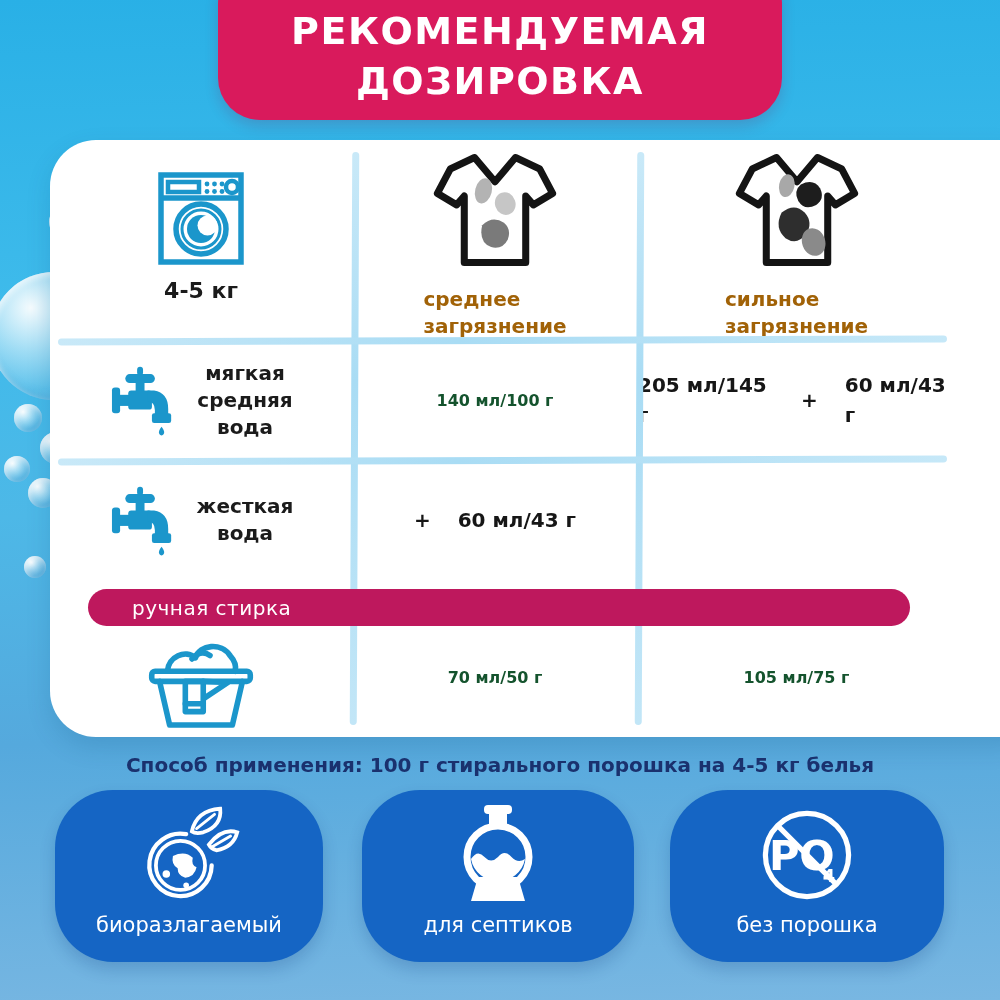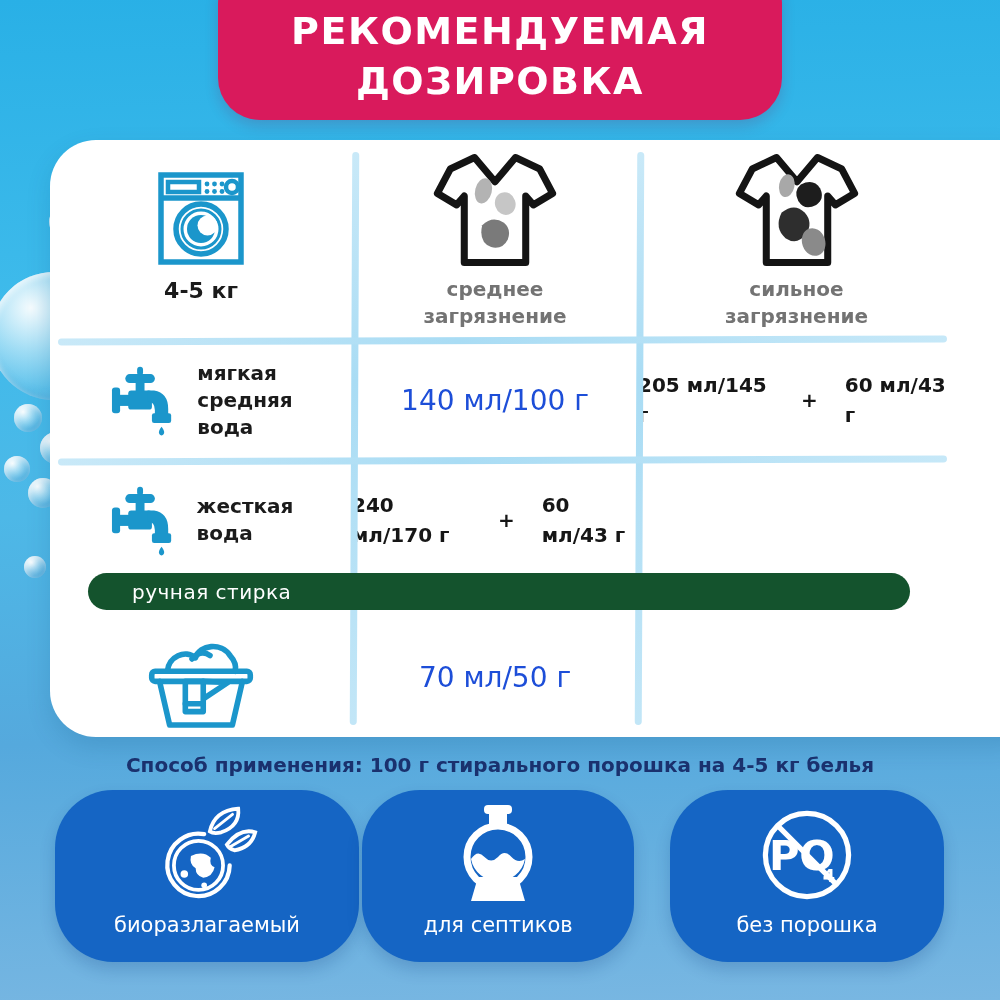--- a/index.html
+++ b/index.html
@@ -16,32 +16,32 @@
     padding-top:30px;box-sizing:border-box;box-shadow:0 6px 14px rgba(120,10,60,.18);}
   .banner span{color:#fff;font-size:38px;font-weight:bold;letter-spacing:1.5px;line-height:1.32;}
   
   .card{position:absolute;left:50px;top:140px;width:997px;height:597px;background:#fff;border-radius:46px;
     box-shadow:0 10px 24px rgba(10,70,110,.15);}
   .grid{position:absolute;left:0;top:0;width:905px;height:597px;display:grid;
     grid-template-columns:302px 286px 317px;grid-template-rows:200px 120px 120px 38px 119px;}
   .cell{display:flex;flex-direction:column;align-items:center;justify-content:center;}
   .hdr{justify-content:flex-start;}
   .hdr-label{font-size:22px;font-weight:600;color:#1b1b1b;margin-top:10px;}
-  .hdr-label2{font-size:20px;font-weight:600;color:#737373;line-height:1.35;text-align:center;margin-top:2px;}
+  .hdr-label2{font-size:20px;font-weight:600;color:#a16207;line-height:1.35;margin-top:12px;}
   .water-cell{flex-direction:row;gap:14px;}
-  .water-label{font-size:20px;font-weight:600;color:#1b1b1b;line-height:1.35;text-align:left;}
-  .dose{font-size:28px;font-weight:400;color:#1d4ed8;}
+  .water-label{font-size:20px;font-weight:600;color:#1b1b1b;line-height:1.35;text-align:center;}
+  .dose{font-size:16px;font-weight:700;color:#14532d;}
   .dose-lines{display:flex;align-items:center;font-size:20px;font-weight:600;color:#161616;line-height:1.5;gap:27px;}
   
   .vline{position:absolute;width:7px;top:12px;height:573px;border-radius:4px;
     background:linear-gradient(180deg,#c9e9f8,#a9dcf4 40%,#c2e6f7);transform:rotate(.25deg);}
   .hline{position:absolute;height:7px;left:8px;width:889px;border-radius:4px;
     background:linear-gradient(90deg,#c9e9f8,#a9dcf4 45%,#c6e8f8);transform:rotate(-.2deg);}
   
-  .band{position:absolute;left:38px;top:433px;width:822px;height:37px;border-radius:19px;background:#14532d;
+  .band{position:absolute;left:38px;top:449px;width:822px;height:37px;border-radius:19px;background:#be185d;
     display:flex;align-items:center;}
   .band span{color:#fff;font-size:20px;font-weight:500;margin-left:44px;letter-spacing:.5px;}
   
   .note{position:absolute;left:0;top:753px;width:1000px;text-align:center;
     font-size:20px;font-weight:bold;color:#1A316E;}
   
   .badge{position:absolute;top:790px;height:172px;border-radius:58px;background:#1565C4;
     display:flex;flex-direction:column;align-items:center;justify-content:flex-start;
     box-shadow:0 8px 16px rgba(10,50,120,.2);}
   .badge .bicon{margin-top:12px;height:106px;display:flex;align-items:center;justify-content:center;}
@@ -179,21 +179,20 @@
         </svg>
         <div class="water-label">
           <span style="display:block">жесткая</span>
           <span style="display:block">вода</span>
         </div>
       </div>
 
 
       <div class="cell">
         <div class="dose-lines">
-          <span>240 мл/170 г</span>
           <span>+</span>
           <span>60 мл/43 г</span>
         </div>
       </div>
 
       <div style="grid-column:1/4;"></div>
 
       <div class="cell">
         <svg width="112" height="104" viewBox="0 0 100 92">
           <g fill="none" stroke="#1B96CB" stroke-width="5" stroke-linejoin="round" stroke-linecap="round">
@@ -205,35 +204,38 @@
             <line x1="36" y1="69" x2="52" y2="69"></line>
             <path d="M52 49 L74 50 L53 64"></path>
           </g>
         </svg>
       </div>
 
       <div class="cell">
         <span class="dose">70 мл/50 г</span>
       </div>
 
+      <div class="cell">
+        <span class="dose">105 мл/75 г</span>
+      </div>
     </div>
 
     <div class="vline" style="left:301px;"></div>
     <div class="vline" style="left:586px;"></div>
     <div class="hline" style="top:197px;"></div>
     <div class="hline" style="top:317px;"></div>
 
     <div class="band">
       <span>ручная стирка</span>
     </div>
   </div>
 
   <div class="note">Способ применения: 100 г стирального порошка на 4-5 кг белья</div>
 
-  <div class="badge" style="left:55px;width:304px;">
+  <div class="badge" style="left:55px;width:268px;">
     <div class="bicon">
       <svg width="104" height="104" viewBox="0 0 110 110">
         <g fill="none" stroke="#ffffff" stroke-width="4.5" stroke-linecap="round">
           <path d="M52 33 A33 33 0 1 0 79 66"></path>
           <circle cx="46" cy="66" r="26" stroke-width="4"></circle>
           <path d="M58 30 Q63 8 88 6 Q90 24 70 31 Q62 33 58 30 Z" stroke-width="4"></path>
           <line x1="63" y1="27" x2="82" y2="12" stroke-width="3"></line>
           <path d="M76 44 Q90 26 106 31 Q102 47 84 50 Q78 48 76 44 Z" stroke-width="4"></path>
           <line x1="80" y1="46" x2="99" y2="35" stroke-width="3"></line>
         </g>

